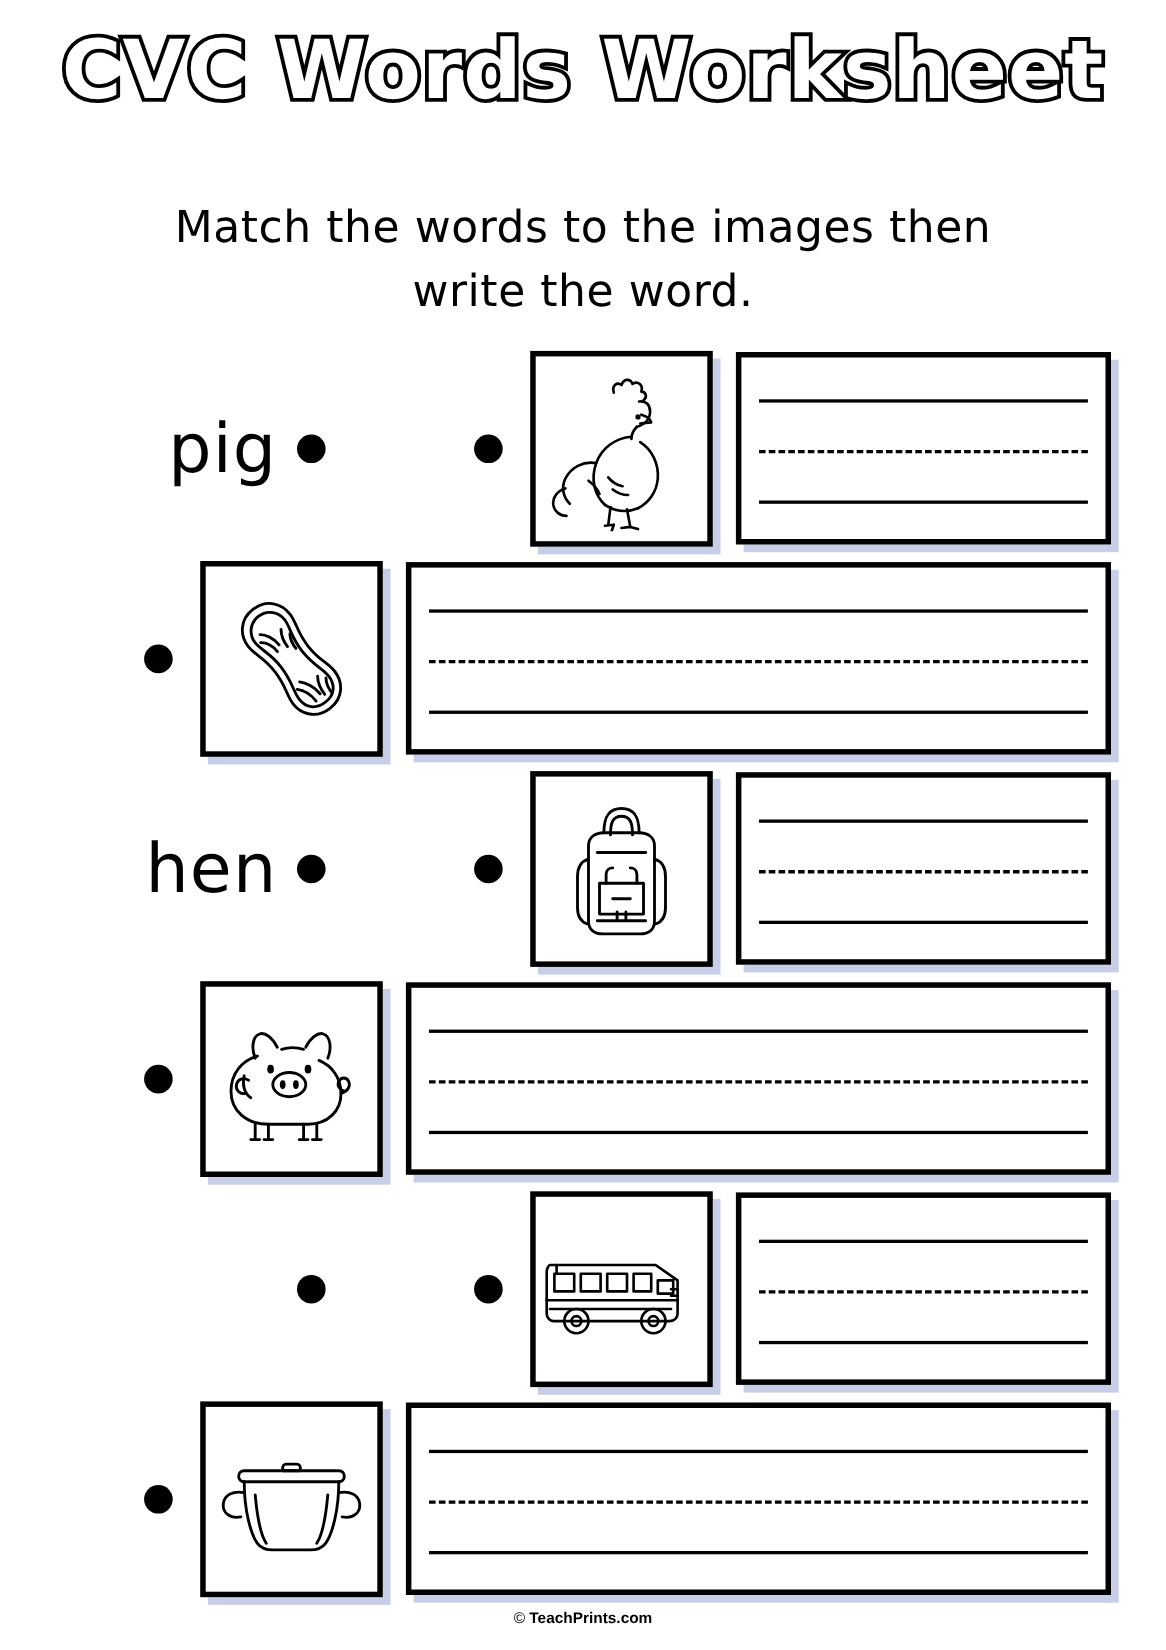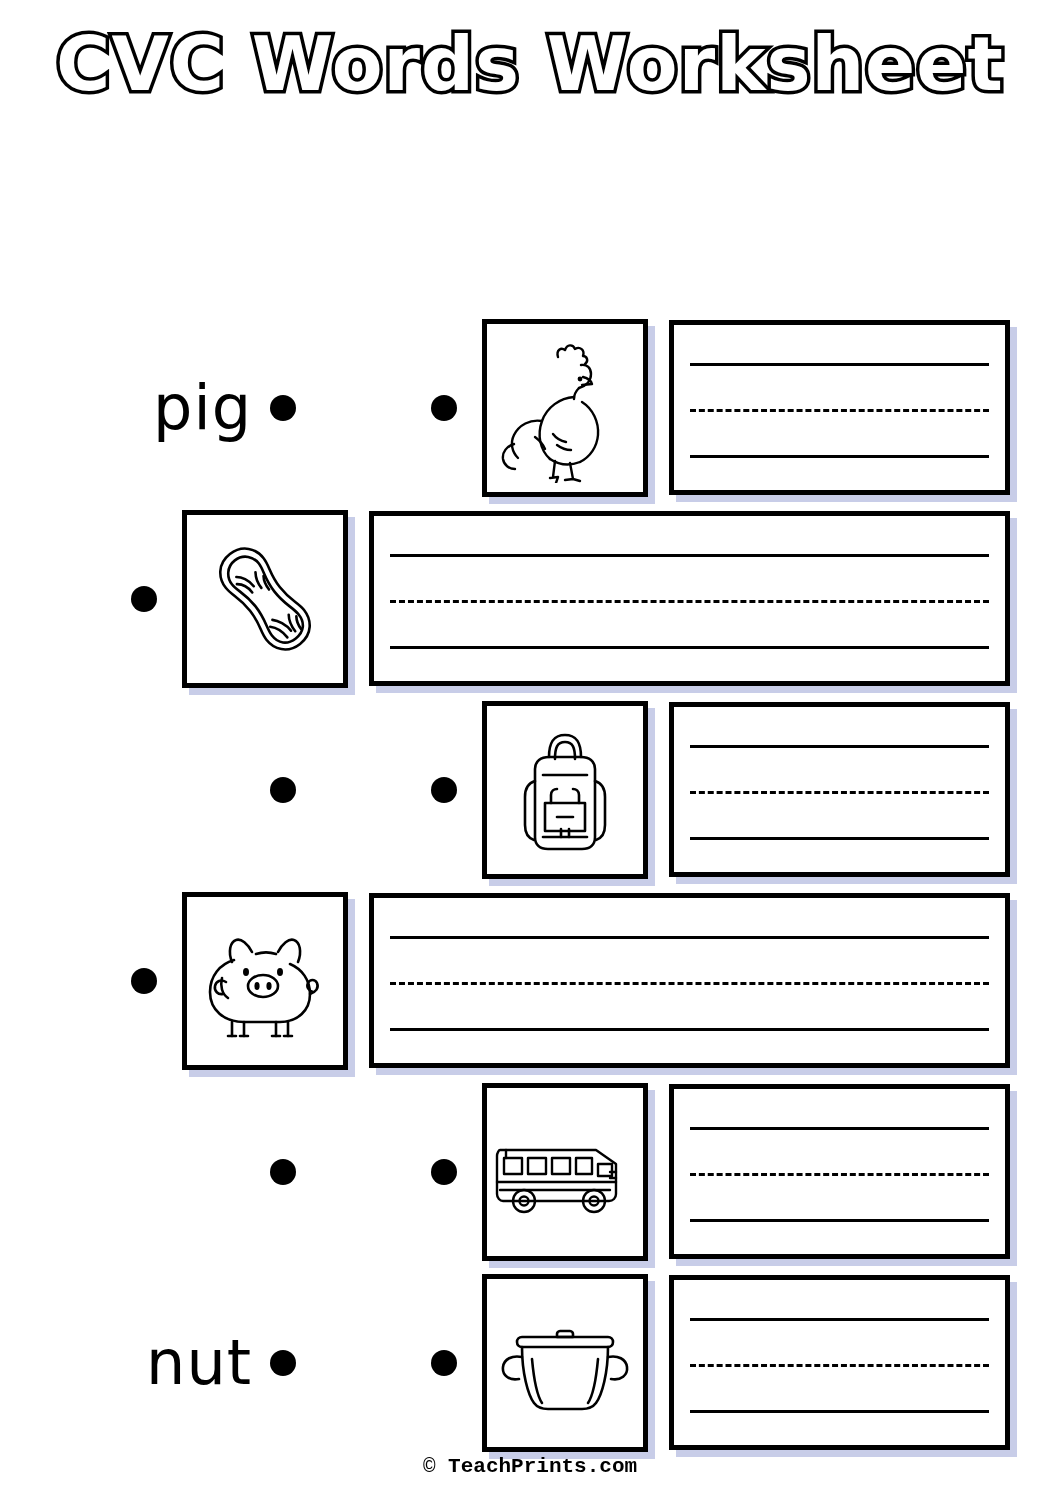--- a/index.html
+++ b/index.html
@@ -164,34 +164,38 @@
   .l-mid    { top: 84px; }
   .l-bottom { top: 130px; }
 
   
   .footer {
     position: absolute;
     bottom: 22px;
     left: 0;
     width: 1060px;
     text-align: center;
-    font-family: Liberation Mono, monospace;
-    font-size: 21px;
+    font-family: Liberation Sans, sans-serif;
+    font-size: 14px;
   }
   .footer .brand { font-weight: 700; }
 </style>
 </head>
 <body>
 
 <div class="page">
 
   <div class="title-wrap">
     <div class="title">CVC Words Worksheet</div>
   </div>
 
+  <div class="instructions">
+    <div>Match the words to the images then</div>
+    <div>write the word.</div>
+  </div>
 
   <div class="rows">
 
     <div class="row">
       <div class="word-cell">
         <span class="word">pig</span>
         <span class="dot word-dot"></span>
       </div>
       <div class="gap-cell">
         <span class="dot"></span>
@@ -251,20 +255,21 @@
         <div class="lines-box">
           <div class="line-solid l-top"></div>
           <div class="line-dashed l-mid"></div>
           <div class="line-solid l-bottom"></div>
         </div>
       </div>
     </div>
 
     <div class="row">
       <div class="word-cell">
+        <span class="word">hen</span>
         <span class="dot word-dot"></span>
       </div>
       <div class="gap-cell">
         <span class="dot"></span>
       </div>
       <div class="pic-cell">
         <div class="pic-box">
           <span>
             <svg width="132" height="146" viewBox="0 0 132 146" fill="none" stroke="#000" stroke-width="2.6" stroke-linecap="round" stroke-linejoin="round">
               <path d="M50 40c0-14 4-22 16-22s16 8 16 22"></path>
@@ -355,24 +360,20 @@
       <div class="lines-cell">
         <div class="lines-box">
           <div class="line-solid l-top"></div>
           <div class="line-dashed l-mid"></div>
           <div class="line-solid l-bottom"></div>
         </div>
       </div>
     </div>
 
     <div class="row">
-      <div class="word-cell">
-        <span class="word">nut</span>
-        <span class="dot word-dot"></span>
-      </div>
       <div class="gap-cell">
         <span class="dot"></span>
       </div>
       <div class="pic-cell">
         <div class="pic-box">
           <span>
             <svg width="146" height="116" viewBox="0 0 146 116" fill="none" stroke="#000" stroke-width="2.6" stroke-linecap="round" stroke-linejoin="round">
               <path d="M30 32h86c3 0 5 2 5 5s-2 5-5 5H30c-3 0-5-2-5-5s2-5 5-5z"></path>
               <path d="M68 26h10c2 0 3 2 3 3v3H65v-3c0-1 1-3 3-3z"></path>
               <path d="M30 42c0 26 6 48 12 56 3 4 8 6 14 6h34c6 0 11-2 14-6 6-8 12-30 12-56"></path>

